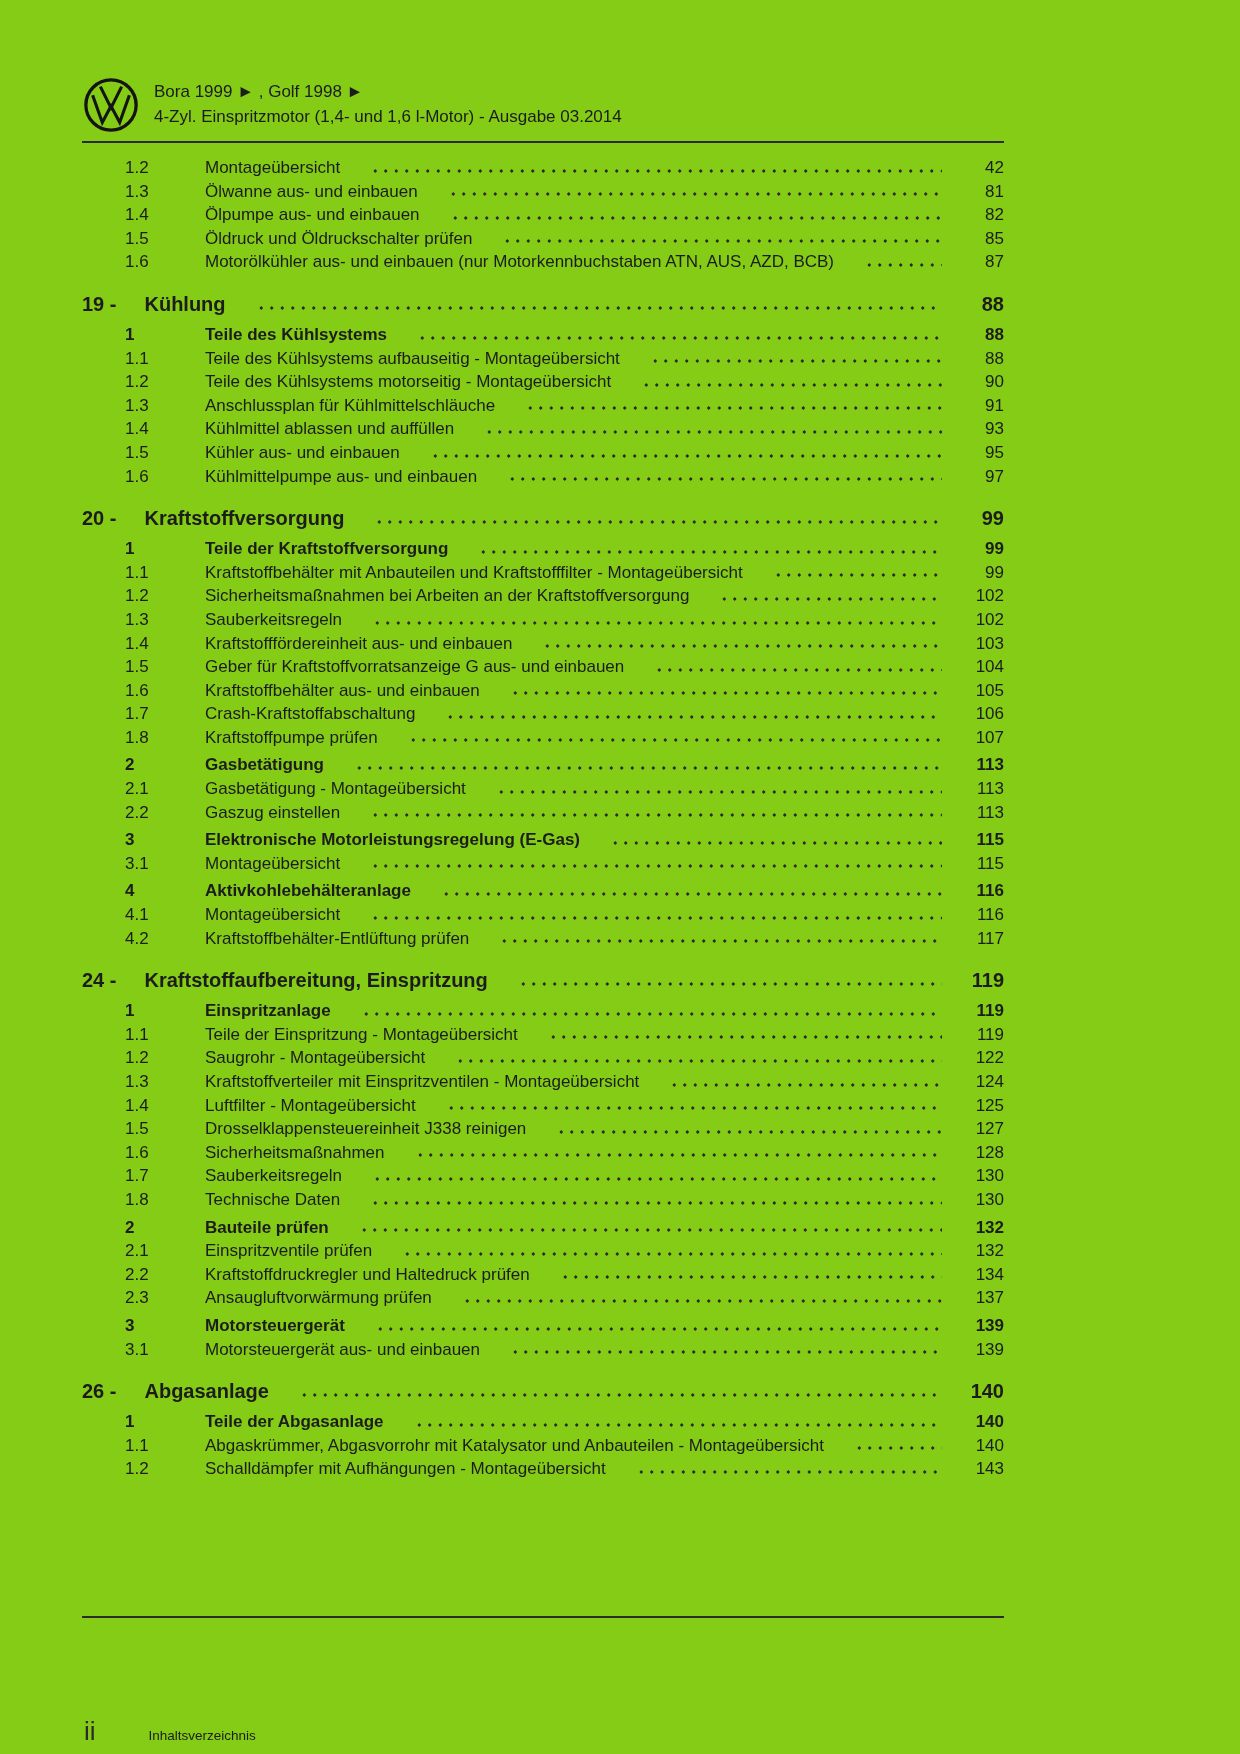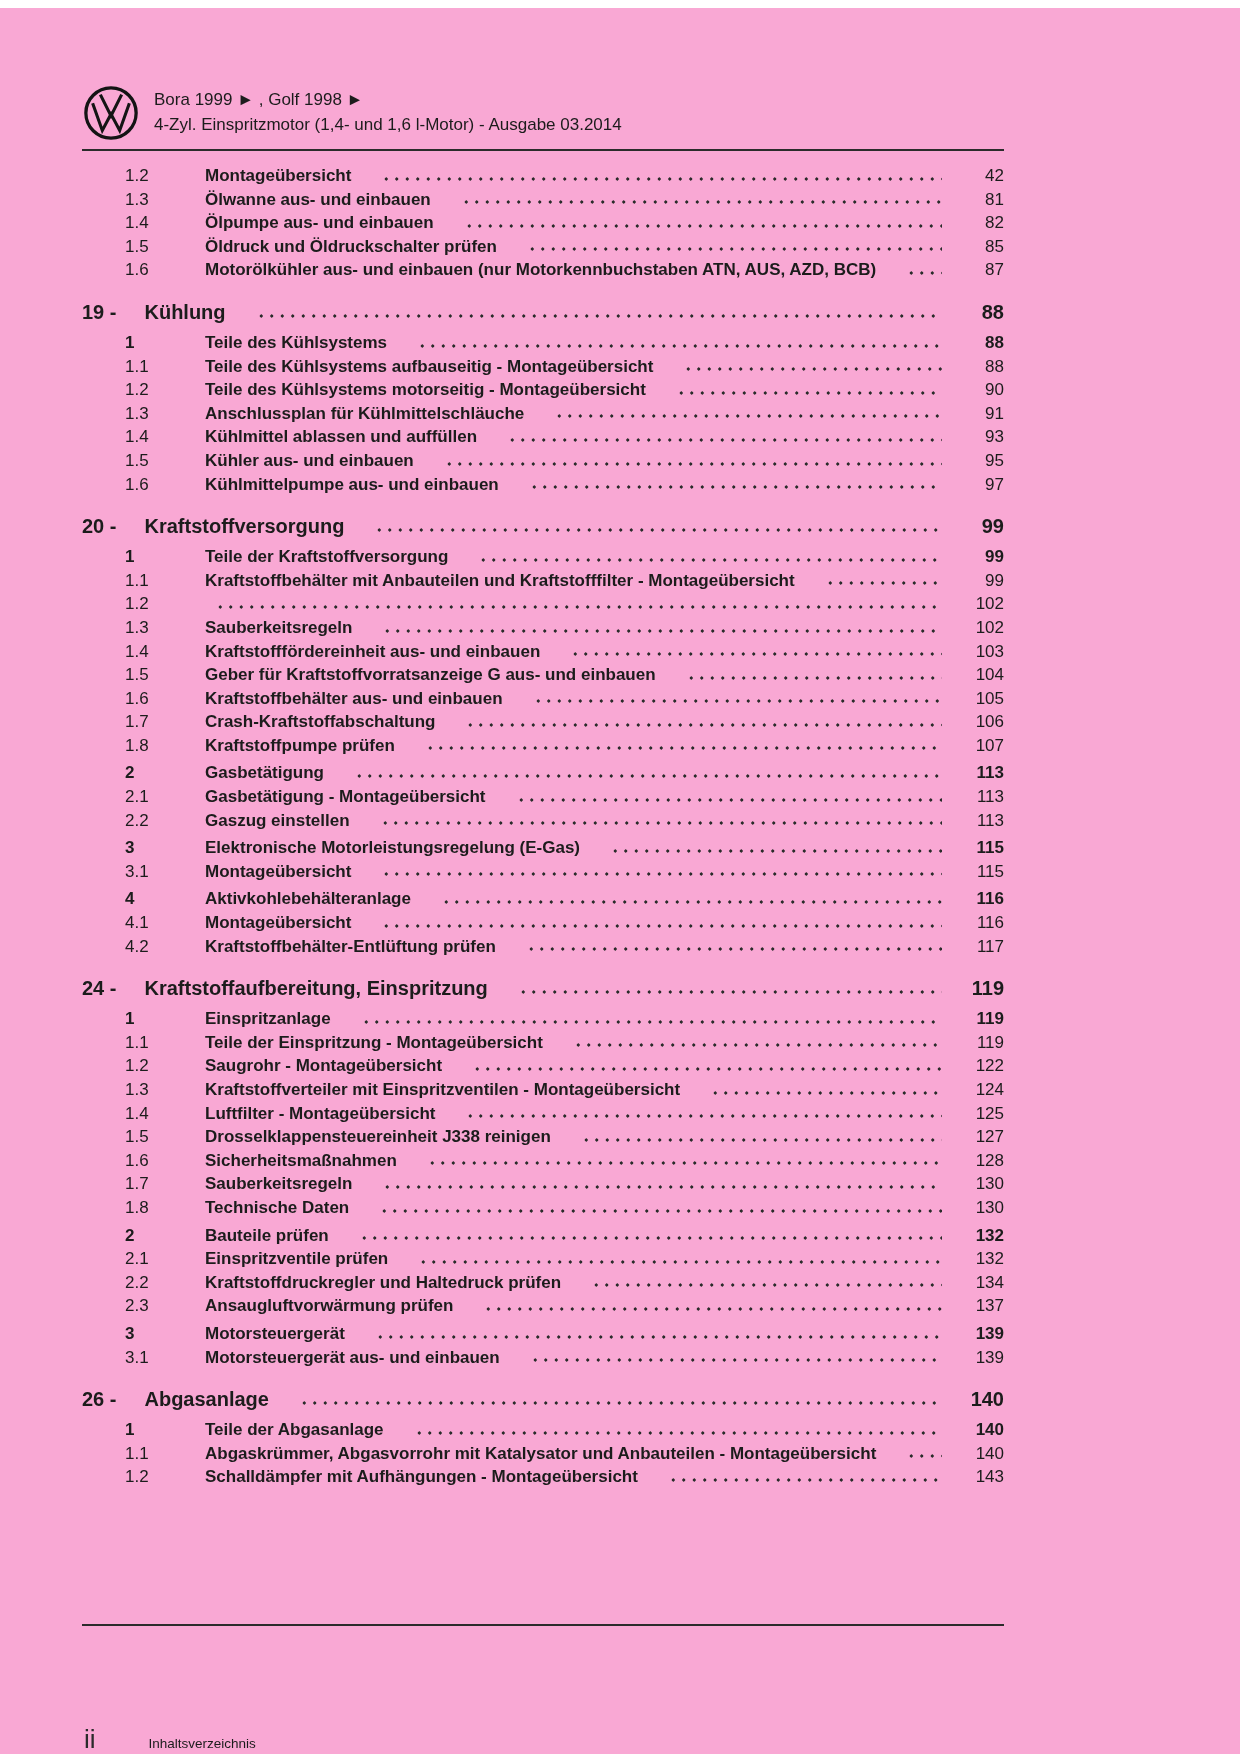--- a/index.html
+++ b/index.html
@@ -4,39 +4,39 @@
 <style>
   * { margin:0; padding:0; box-sizing:border-box; }
   html,body { background:#ffffff; }
   body {
     width:1240px; height:1754px;
     font-family:"Liberation Sans","DejaVu Sans",sans-serif;
     color:#1c1c1c;
     position:relative;
     overflow:hidden;
   }
-  .page { position:absolute; inset:0; background:#f9a8d4;margin-top:8px; }
+  .page { position:absolute; inset:0; background:#84cc16; }
   .content { position:absolute; left:82px; top:76px; width:922px; }
 
   .header { display:flex; align-items:flex-start; gap:14px; }
   .logo { width:58px; height:58px; flex:0 0 auto; display:block; }
   .header-text { padding-top:3px; }
   .header-line1, .header-line2 { font-size:17px; line-height:25px; white-space:pre; }
 
   .rule { border:none; border-top:2px solid #2b2b2b; margin-top:7px; }
 
   .toc { margin-top:13px; }
   .row {
     display:flex; align-items:baseline;
     line-height:23.6px; font-size:17px;
     padding-left:43px;
     gap:20px;
   }
   .row .num { flex:0 0 60px; }
-  .row .title { white-space:nowrap;font-weight:bold; }
+  .row .title { white-space:nowrap; }
   .leader {
     flex:1 1 0; min-width:16px;
     align-self:flex-end;
     height:4px; margin:0 6px 7px 10px;
     background-image:radial-gradient(circle, #2b2b2b 1.45px, rgba(0,0,0,0) 1.8px);
     background-size:10.5px 4px;
     background-repeat:repeat-x;
     background-position:left center;
   }
   .page-num { flex:0 0 auto; min-width:36px; text-align:right; }
@@ -174,20 +174,21 @@
           <span class="page-num">99</span>
         </div>
         <div class="row subsection">
           <span class="num">1.1</span>
           <span class="title">Kraftstoffbehälter mit Anbauteilen und Kraftstofffilter - Montageübersicht</span>
           <span class="leader"></span>
           <span class="page-num">99</span>
         </div>
         <div class="row subsection">
           <span class="num">1.2</span>
+          <span class="title">Sicherheitsmaßnahmen bei Arbeiten an der Kraftstoffversorgung</span>
           <span class="leader"></span>
           <span class="page-num">102</span>
         </div>
         <div class="row subsection">
           <span class="num">1.3</span>
           <span class="title">Sauberkeitsregeln</span>
           <span class="leader"></span>
           <span class="page-num">102</span>
         </div>
         <div class="row subsection">

